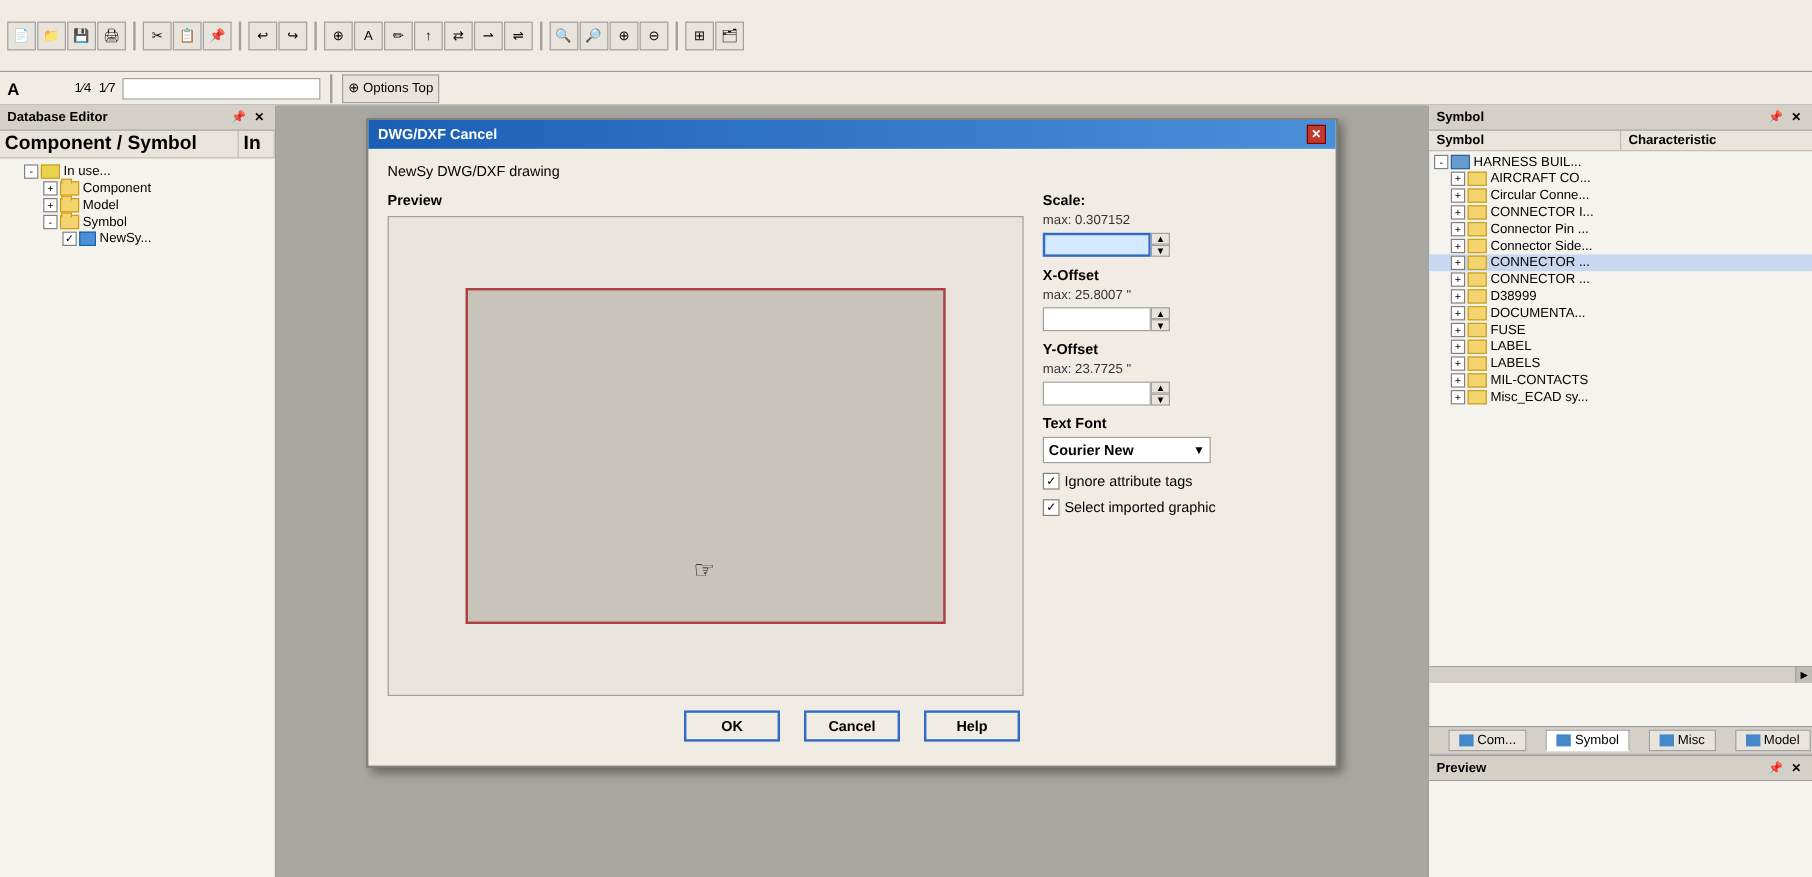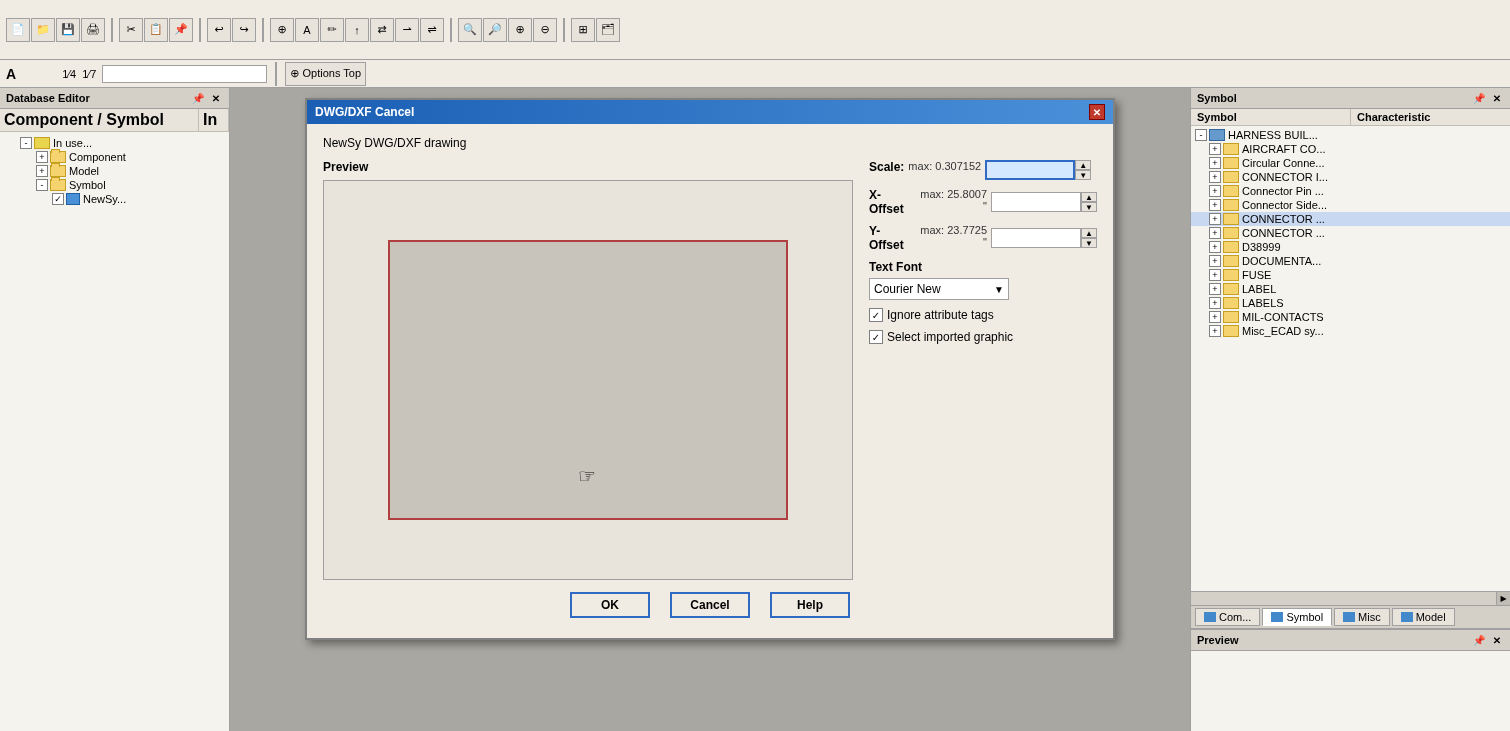--- a/index.html
+++ b/index.html
@@ -231,22 +231,23 @@
       flex-shrink: 0;
     }
     .sym-indent { width: 14px; display: inline-block; flex-shrink: 0; }
 
     
     .bottom-tabs {
       border-top: 1px solid #a0a0a0;
       background: #d4d0c8;
       display: flex;
       align-items: center;
-      padding: 2px 4px;
-      gap: 2px;
+      padding: 2px 16px;
+      gap: 16px;
+      margin-top: 36px;
     }
     .bottom-tab {
       padding: 2px 8px;
       background: #e8e4dc;
       border: 1px solid #a0a0a0;
       font-size: 11px;
       cursor: pointer;
       display: flex; align-items: center; gap: 3px;
     }
     .bottom-tab.active {
@@ -368,32 +369,31 @@
 
     
     .options-panel {
       flex: 1;
       display: flex;
       flex-direction: column;
       gap: 8px;
     }
     .option-group {
       display: flex;
-      flex-direction: row;
+      flex-direction: column;
       gap: 4px;
     }
     .option-label {
       font-size: 12px;
       font-weight: bold;
       color: #000;
     }
     .option-max {
       font-size: 11px;
       color: #333;
-      text-align: right;
     }
     .spinner-group {
       display: flex;
       align-items: center;
     }
     .spinner-input {
       width: 90px;
       height: 20px;
       border: 2px solid #316ac5;
       background: #d4e8ff;
@@ -427,20 +427,21 @@
     .font-select {
       display: flex;
       align-items: center;
       background: #fff;
       border: 1px solid #a0a0a0;
       height: 22px;
       padding: 0 4px;
       justify-content: space-between;
       cursor: pointer;
       width: 140px;
+      font-weight: bold;
     }
     .font-select-arrow {
       font-size: 10px;
     }
     .checkbox-row {
       display: flex;
       align-items: center;
       gap: 4px;
       font-size: 12px;
     }

